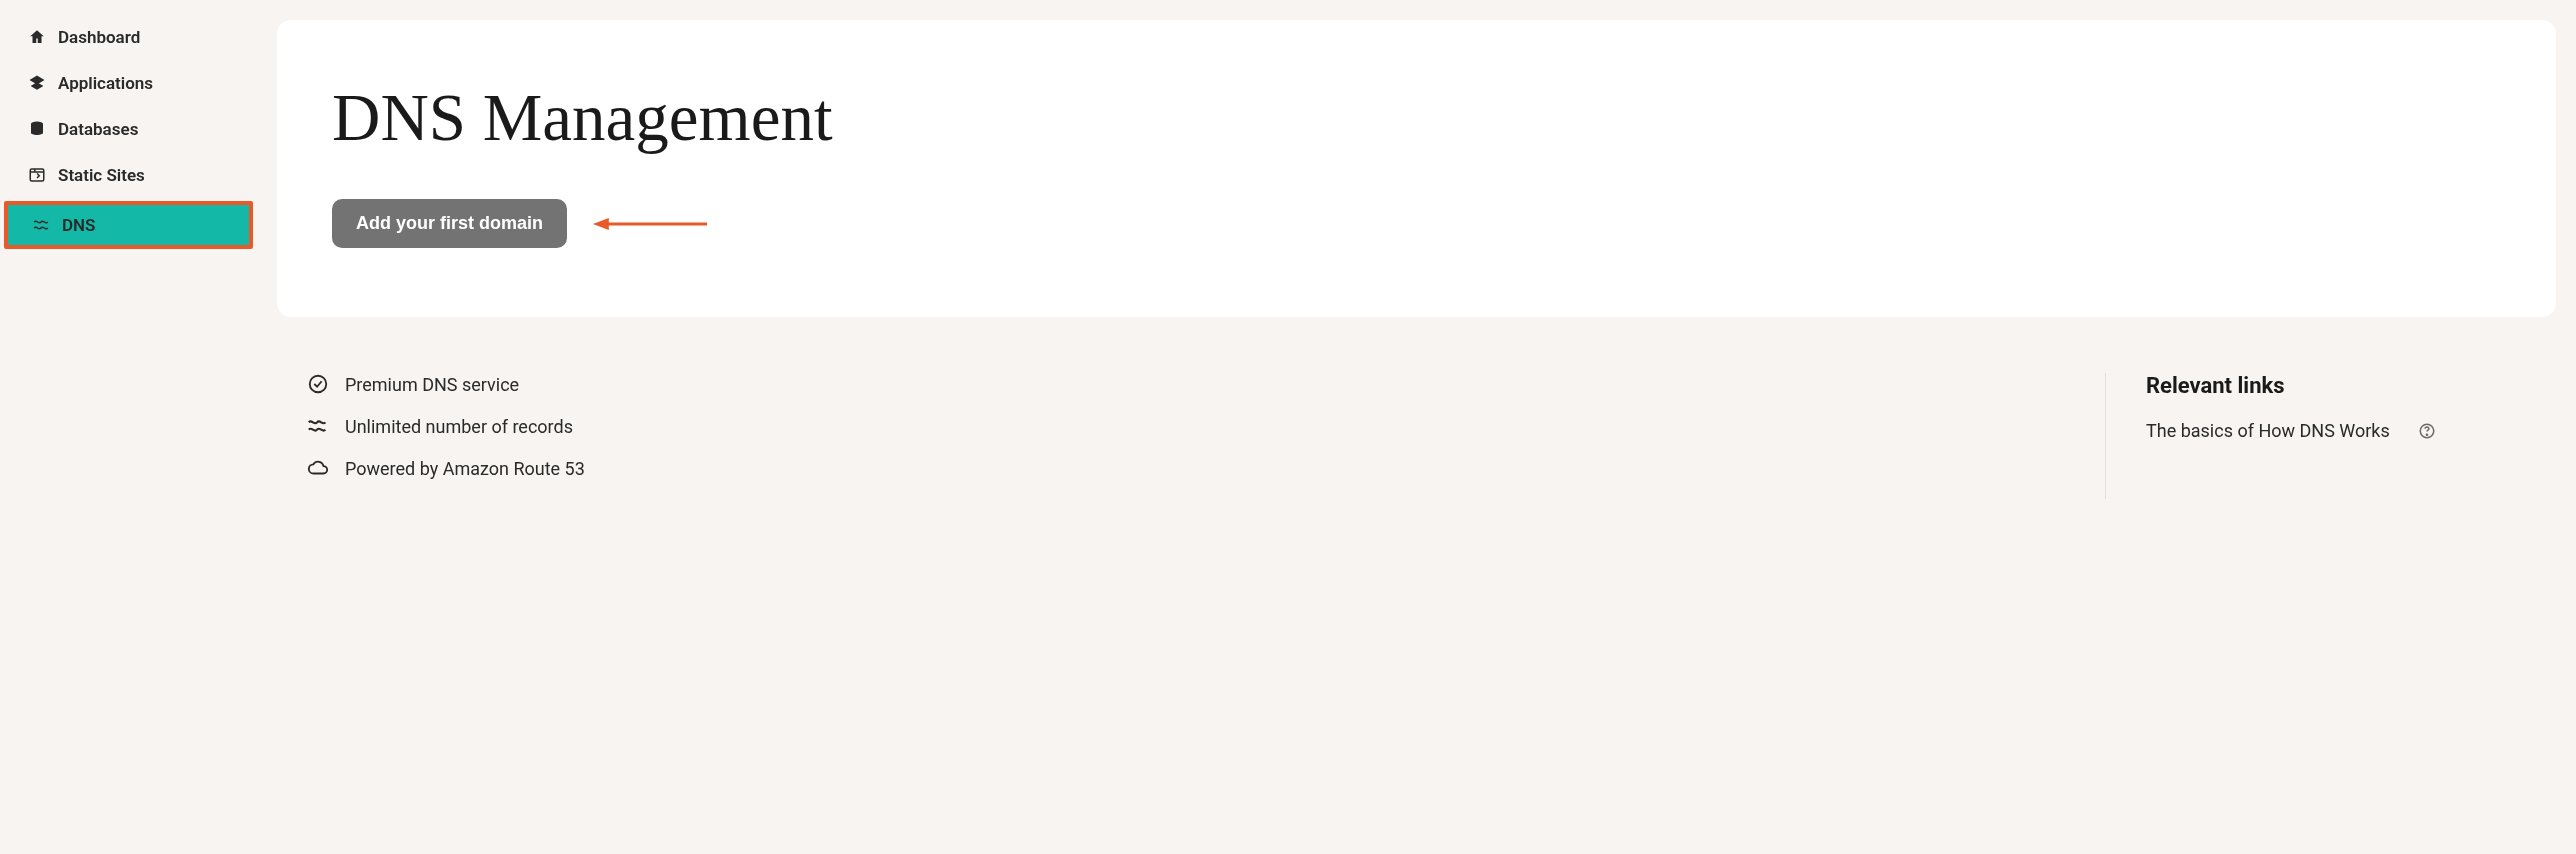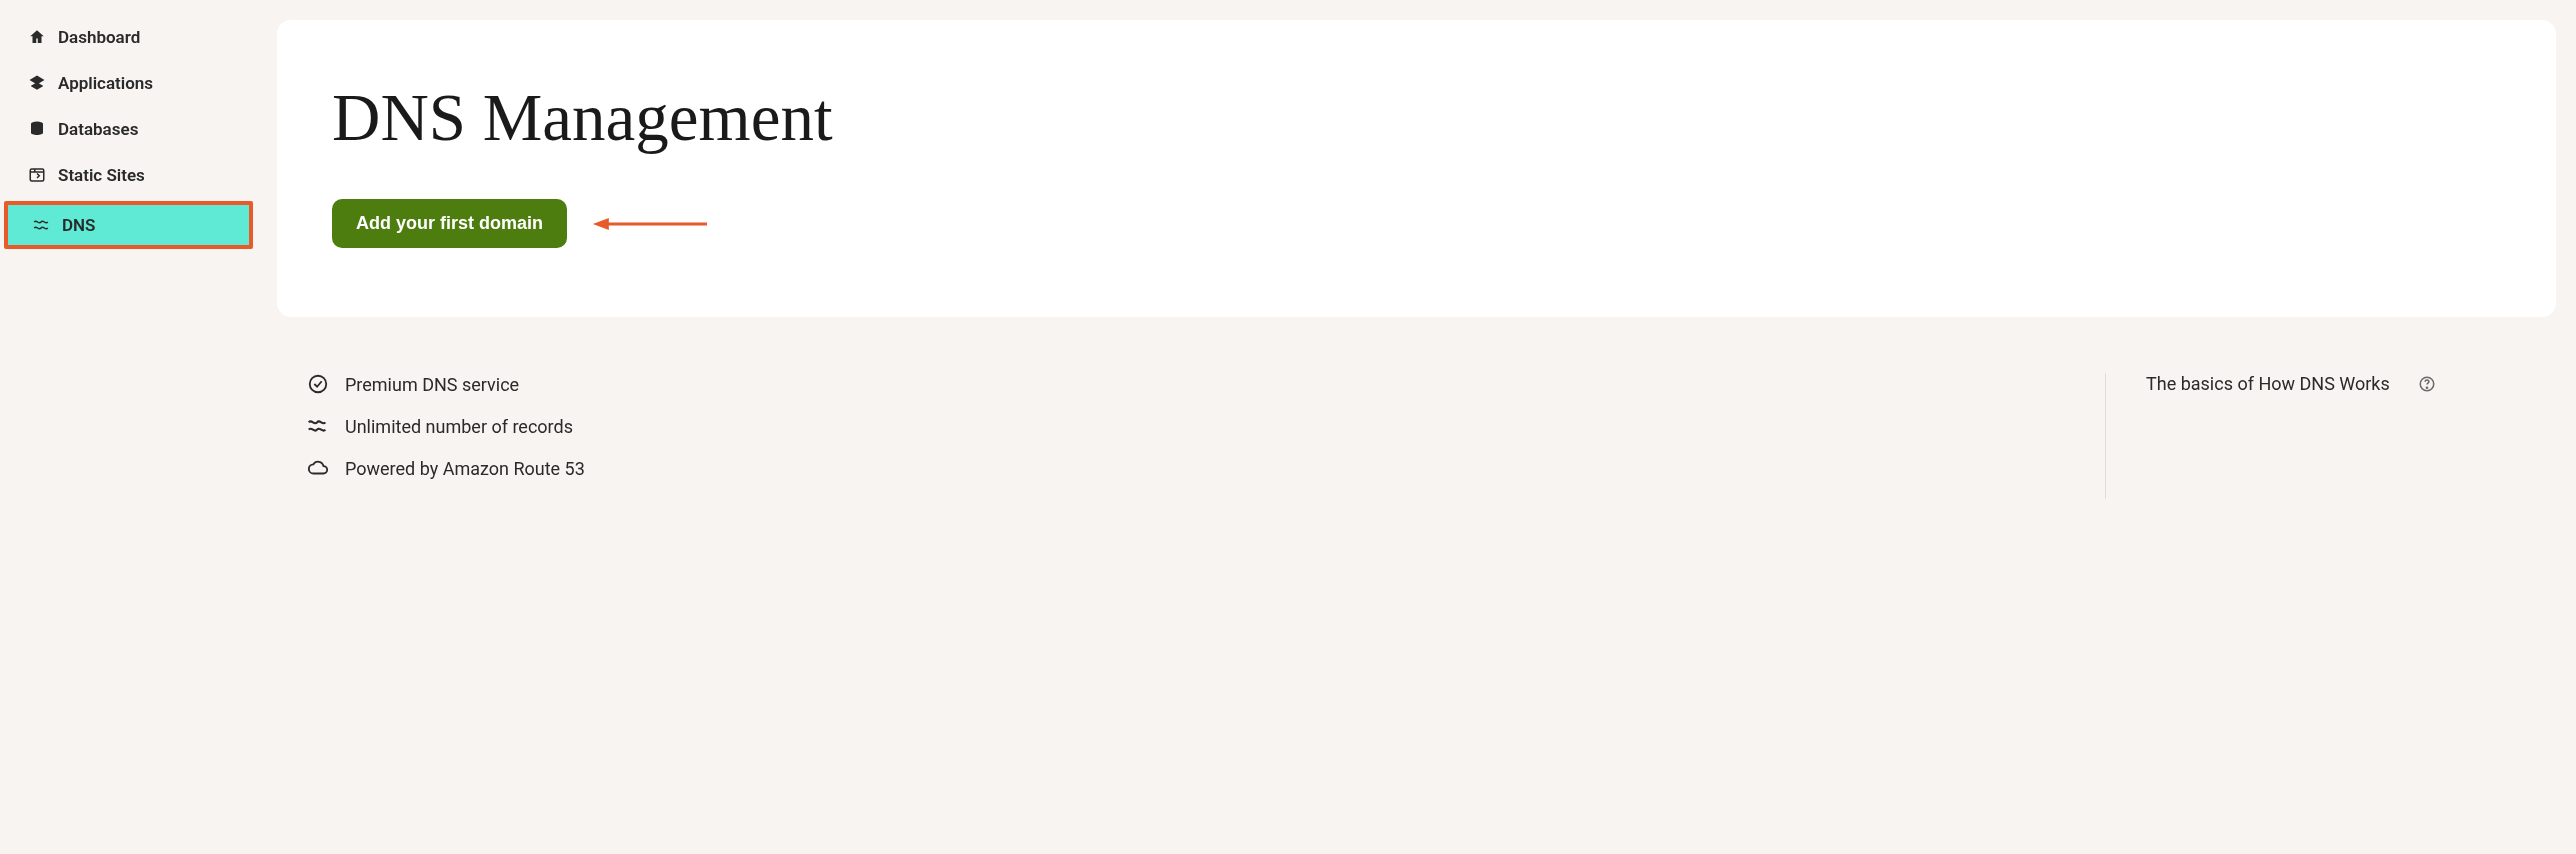--- a/index.html
+++ b/index.html
@@ -24,21 +24,21 @@
       align-items: center;
       gap: 12px;
       padding: 10px 28px;
       font-size: 17px;
       font-weight: 600;
       color: #2a2a2a;
       cursor: pointer;
       margin-bottom: 6px;
     }
     .sidebar-item.active {
-      background: #5eead4;
+      background: #14b8a6;
       border: 4px solid #e85a2a;
       border-radius: 2px;
       padding: 10px 24px;
       margin: 0 4px 6px 4px;
     }
     .sidebar-icon {
       width: 18px;
       height: 18px;
       display: inline-flex;
       align-items: center;
@@ -62,21 +62,21 @@
       font-weight: 400;
       margin-bottom: 43px;
       color: #1a1a1a;
     }
     .page-desc {
       font-size: 18px;
       color: #2a2a2a;
       margin-bottom: 53px;
     }
     .primary-button {
-      background: #4d7c0f;
+      background: #737373;
       color: #ffffff;
       border: none;
       border-radius: 10px;
       padding: 14px 24px;
       font-size: 18px;
       font-weight: 600;
       cursor: pointer;
     }
     .cta-row {
       display: flex;
@@ -229,20 +229,21 @@
           <span class="feature-icon">
             <svg viewBox="0 0 24 24" width="22" height="22" fill="none" stroke="#2a2a2a" stroke-width="2">
                 <path d="M7 18a5 5 0 010-10 6 6 0 0111 2 4 4 0 010 8H7z"></path>
               </svg>
           </span>
           <span>Powered by Amazon Route 53</span>
         </div>
       </div>
 
       <aside class="links-panel">
+        <h2 class="links-title">Relevant links</h2>
         <div class="link-item">
           <span>The basics of How DNS Works</span>
           <span class="help-icon">
             <svg viewBox="0 0 24 24" width="18" height="18" fill="none" stroke="#6a6a6a" stroke-width="2">
                 <circle cx="12" cy="12" r="9"></circle>
                 <path d="M9.5 9a2.5 2.5 0 015 0c0 1.5-2.5 2-2.5 3.5"></path>
                 <circle cx="12" cy="17" r="0.8" fill="#6a6a6a"></circle>
               </svg>
           </span>
         </div>

